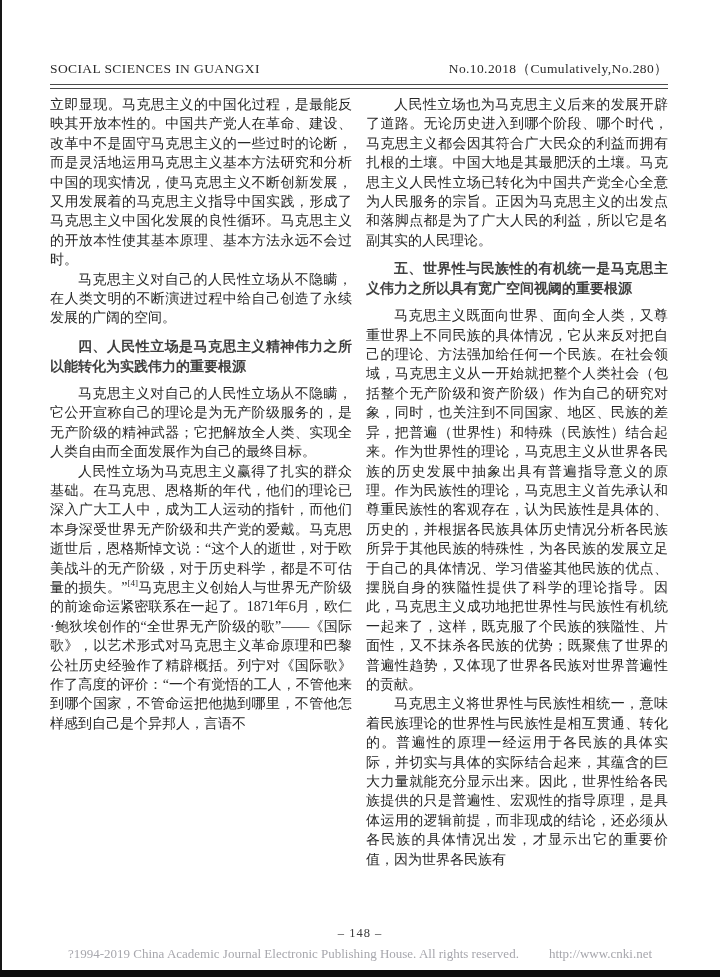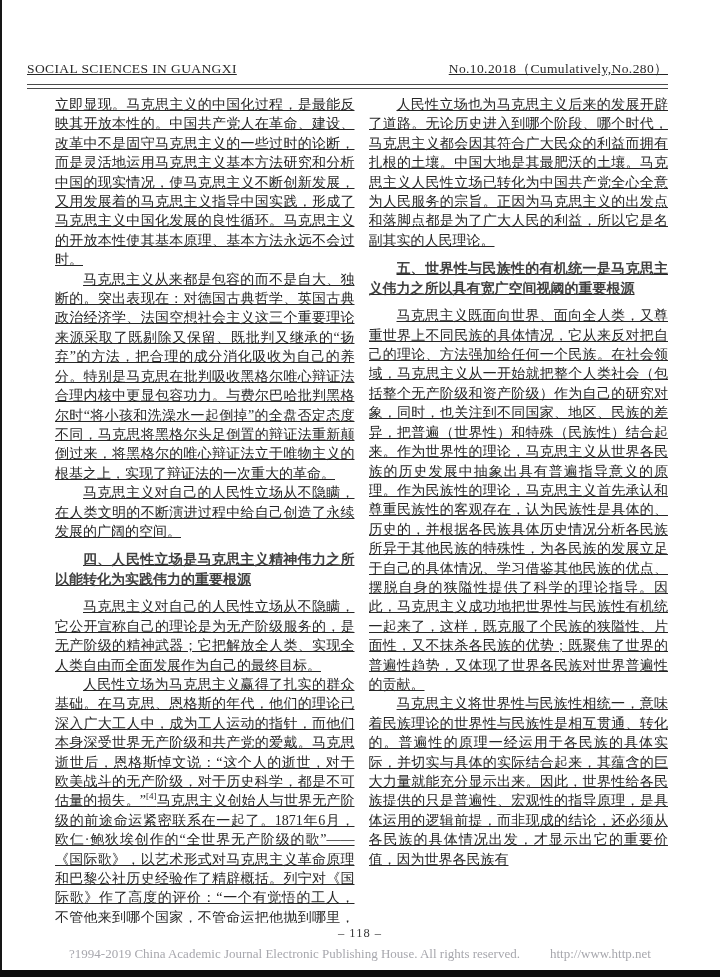--- a/index.html
+++ b/index.html
@@ -14,42 +14,41 @@
   .scan-edge-left {
     position:absolute; left:0; top:0;
     width:2px; height:977px;
     background:#161616;
   }
   .scan-edge-bottom {
     position:absolute; left:0; bottom:0;
     width:720px; height:7px;
     background:#0e0e0e;
   }
-  .page-inner { padding:60px 52px 0 27px;text-decoration:underline; }
+  .page-inner { padding:60px 52px 0 50px; }
   .page-header {
     display:flex;
     justify-content:space-between;
     align-items:baseline;
     font-size:13.5px;
     letter-spacing:0.4px;
     color:#2b2b2b;
   }
   .header-rule {
     margin-top:6px;
     height:3px;
     border-top:1.3px solid #4a4a4a;
     border-bottom:1px solid #4a4a4a;
   }
   .columns {
     display:flex;
     gap:14px;
     margin-top:6px;
     height:828px;
     overflow:hidden;
-    margin-left:28px;
   }
   .col { width:302px; overflow:hidden; }
   .col p {
     font-size:14px;
     line-height:19.4px;
     text-align:justify;
     text-justify:inter-character;
     margin:0;
     color:#272727;
   }
@@ -97,33 +96,32 @@
 
 <div class="page-inner">
   <header class="page-header">
     <span>SOCIAL SCIENCES IN GUANGXI</span>
     <span>No.10.2018（Cumulatively,No.280）</span>
   </header>
   <div class="header-rule"></div>
   <main class="columns">
     <section class="col" id="left-col">
         <p class="continuation">立即显现。马克思主义的中国化过程，是最能反映其开放本性的。中国共产党人在革命、建设、改革中不是固守马克思主义的一些过时的论断，而是灵活地运用马克思主义基本方法研究和分析中国的现实情况，使马克思主义不断创新发展，又用发展着的马克思主义指导中国实践，形成了马克思主义中国化发展的良性循环。马克思主义的开放本性使其基本原理、基本方法永远不会过时。</p>
-        <p class="paragraph">马克思主义从来都是包容的而不是自大、独断的。突出表现在：对德国古典哲学、英国古典政治经济学、法国空想社会主义这三个重要理论来源采取了既剔除又保留、既批判又继承的“扬弃”的方法，把合理的成分消化吸收为自己的养分。特别是马克思在批判吸收黑格尔唯心辩证法合理内核中更显包容功力。与费尔巴哈批判黑格尔时“将小孩和洗澡水一起倒掉”的全盘否定态度不同，马克思将黑格尔头足倒置的辩证法重新颠倒过来，将黑格尔的唯心辩证法立于唯物主义的根基之上，实现了辩证法的一次重大的革命。</p>
         <p class="paragraph">马克思主义对自己的人民性立场从不隐瞒，在人类文明的不断演进过程中给自己创造了永续发展的广阔的空间。</p>
         <h3 class="heading">四、人民性立场是马克思主义精神伟力之所以能转化为实践伟力的重要根源</h3>
         <p class="paragraph">马克思主义对自己的人民性立场从不隐瞒，它公开宣称自己的理论是为无产阶级服务的，是无产阶级的精神武器；它把解放全人类、实现全人类自由而全面发展作为自己的最终目标。</p>
         <p class="paragraph">人民性立场为马克思主义赢得了扎实的群众基础。在马克思、恩格斯的年代，他们的理论已深入广大工人中，成为工人运动的指针，而他们本身深受世界无产阶级和共产党的爱戴。马克思逝世后，恩格斯悼文说：“这个人的逝世，对于欧美战斗的无产阶级，对于历史科学，都是不可估量的损失。”<sup class="fn">[4]</sup>马克思主义创始人与世界无产阶级的前途命运紧密联系在一起了。1871年6月，欧仁·鲍狄埃创作的“全世界无产阶级的歌”——《国际歌》，以艺术形式对马克思主义革命原理和巴黎公社历史经验作了精辟概括。列宁对《国际歌》作了高度的评价：“一个有觉悟的工人，不管他来到哪个国家，不管命运把他抛到哪里，不管他怎样感到自己是个异邦人，言语不</p>
       </section>
     <section class="col" id="right-col">
         <p class="paragraph">人民性立场也为马克思主义后来的发展开辟了道路。无论历史进入到哪个阶段、哪个时代，马克思主义都会因其符合广大民众的利益而拥有扎根的土壤。中国大地是其最肥沃的土壤。马克思主义人民性立场已转化为中国共产党全心全意为人民服务的宗旨。正因为马克思主义的出发点和落脚点都是为了广大人民的利益，所以它是名副其实的人民理论。</p>
         <h3 class="heading">五、世界性与民族性的有机统一是马克思主义伟力之所以具有宽广空间视阈的重要根源</h3>
         <p class="paragraph">马克思主义既面向世界、面向全人类，又尊重世界上不同民族的具体情况，它从来反对把自己的理论、方法强加给任何一个民族。在社会领域，马克思主义从一开始就把整个人类社会（包括整个无产阶级和资产阶级）作为自己的研究对象，同时，也关注到不同国家、地区、民族的差异，把普遍（世界性）和特殊（民族性）结合起来。作为世界性的理论，马克思主义从世界各民族的历史发展中抽象出具有普遍指导意义的原理。作为民族性的理论，马克思主义首先承认和尊重民族性的客观存在，认为民族性是具体的、历史的，并根据各民族具体历史情况分析各民族所异于其他民族的特殊性，为各民族的发展立足于自己的具体情况、学习借鉴其他民族的优点、摆脱自身的狭隘性提供了科学的理论指导。因此，马克思主义成功地把世界性与民族性有机统一起来了，这样，既克服了个民族的狭隘性、片面性，又不抹杀各民族的优势；既聚焦了世界的普遍性趋势，又体现了世界各民族对世界普遍性的贡献。</p>
         <p class="paragraph">马克思主义将世界性与民族性相统一，意味着民族理论的世界性与民族性是相互贯通、转化的。普遍性的原理一经运用于各民族的具体实际，并切实与具体的实际结合起来，其蕴含的巨大力量就能充分显示出来。因此，世界性给各民族提供的只是普遍性、宏观性的指导原理，是具体运用的逻辑前提，而非现成的结论，还必须从各民族的具体情况出发，才显示出它的重要价值，因为世界各民族有</p>
       </section>
   </main>
 </div>
 
 <footer class="page-footer">
-  <div class="pageno">– 118 –</div>
+  <div class="pageno">– 148 –</div>
   <div class="copyright">
-    <span>?1994-2019 China Academic Journal Electronic Publishing House. All rights reserved.</span><span class="url">http://www.http.net</span>
+    <span>?1994-2019 China Academic Journal Electronic Publishing House. All rights reserved.</span><span class="url">http://www.cnki.net</span>
   </div>
 </footer>
 
 </body></html>

